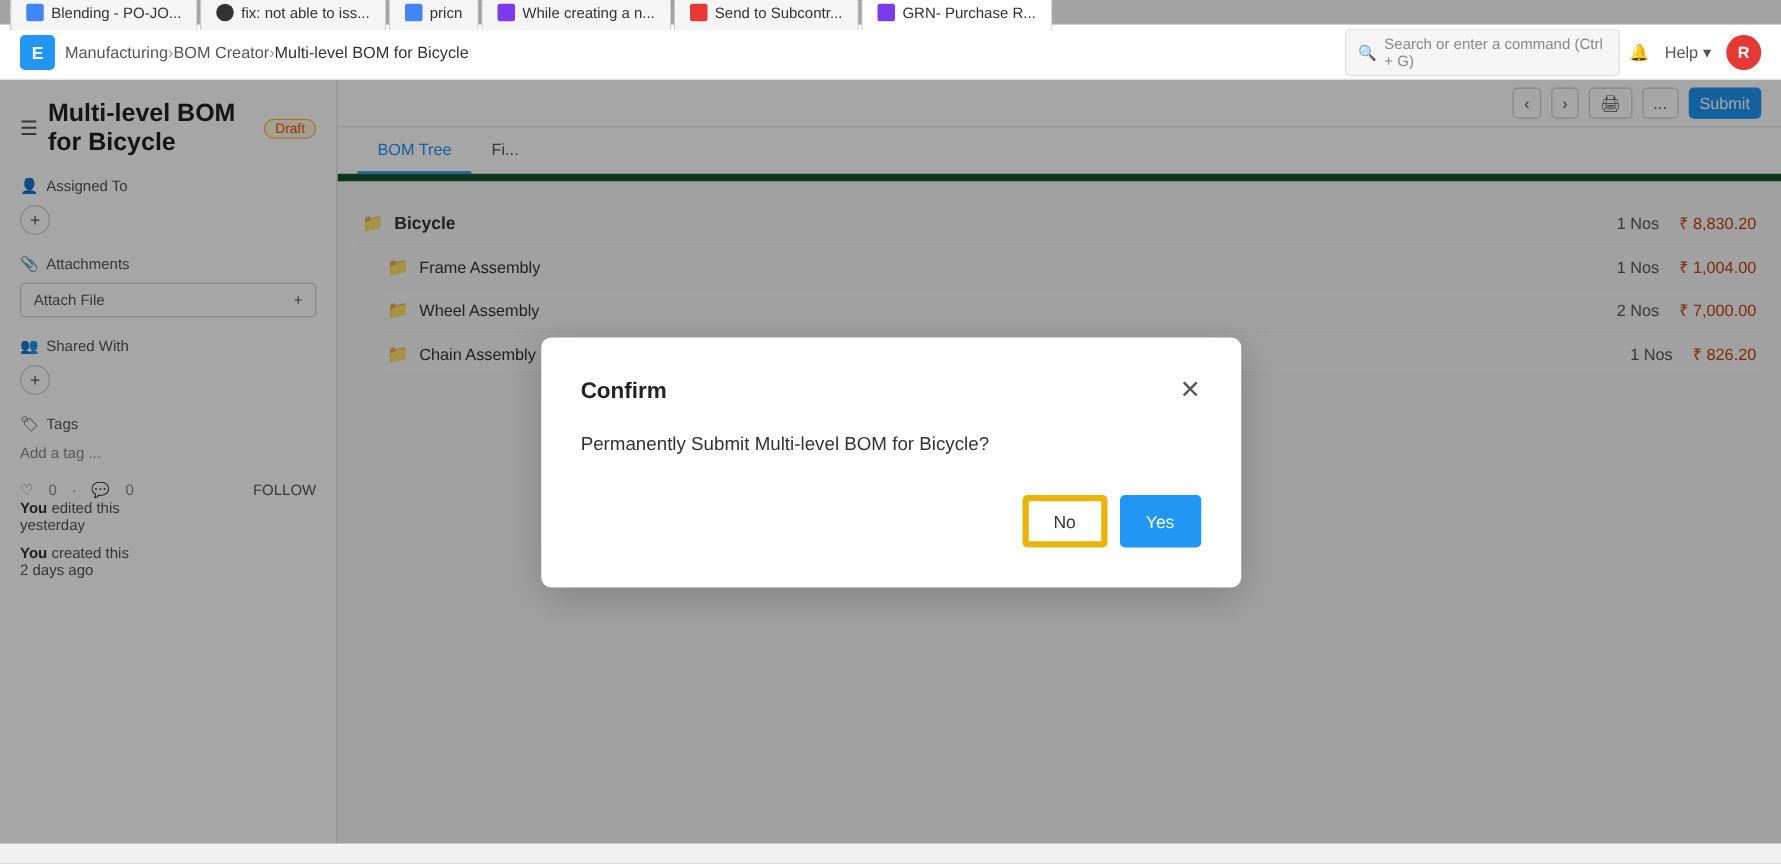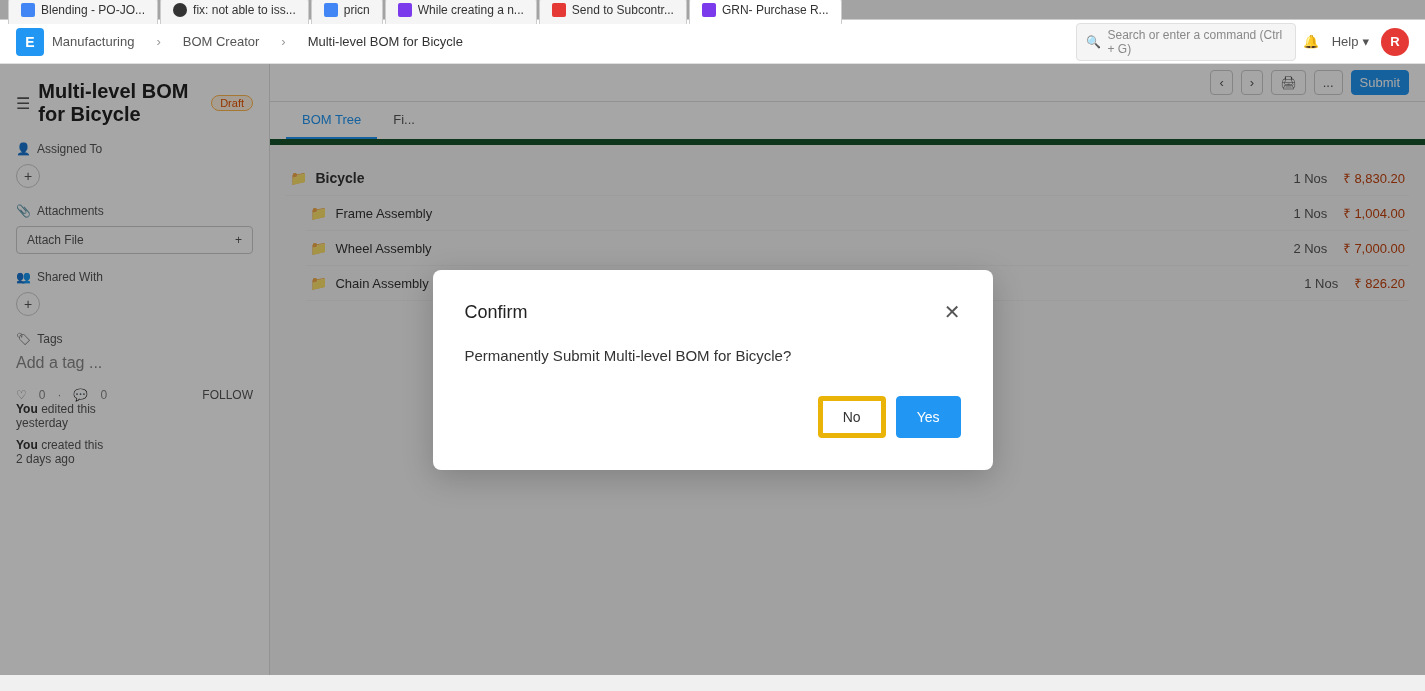--- a/index.html
+++ b/index.html
@@ -22,21 +22,21 @@
     .tab-icon.red { background: #e53935; }
     .tab-icon.purple { background: #7c3aed; }
     .tab-label { overflow: hidden; text-overflow: ellipsis; }
 
     
     .app-header {
       display: flex; align-items: center; background: #fff; height: 44px;
       border-bottom: 1px solid #e0e0e0; padding: 0 16px; gap: 8px;
     }
     .app-logo { width: 28px; height: 28px; background: #2196f3; border-radius: 4px; display: flex; align-items: center; justify-content: center; color: #fff; font-weight: bold; font-size: 14px; flex-shrink: 0; }
-    .breadcrumb { display: flex; align-items: center; gap: 22px; color: #555; font-size: 13px; }
+    .breadcrumb { display: flex; align-items: center; gap: 0; color: #555; font-size: 13px; }
     .breadcrumb-sep { color: #999; }
     .breadcrumb-current { color: #333; }
     .header-spacer { flex: 1; }
     .search-bar { display: flex; align-items: center; background: #f5f5f5; border: 1px solid #e0e0e0; border-radius: 4px; padding: 4px 10px; gap: 6px; width: 220px; font-size: 12px; color: #888; }
     .header-icons { display: flex; align-items: center; gap: 12px; }
     .bell-icon, .help-btn, .avatar { cursor: pointer; }
     .help-btn { display: flex; align-items: center; gap: 4px; font-size: 13px; color: #555; }
     .avatar { width: 28px; height: 28px; background: #e53935; border-radius: 50%; display: flex; align-items: center; justify-content: center; color: #fff; font-weight: bold; font-size: 13px; }
 
     
@@ -47,21 +47,21 @@
     .doc-title-row { display: flex; align-items: center; gap: 8px; margin-bottom: 16px; }
     .menu-icon { font-size: 16px; cursor: pointer; color: #555; }
     .doc-title { font-size: 20px; font-weight: 600; color: #222; }
     .draft-badge { background: #fff3e0; color: #e65100; border: 1px solid #ffb74d; border-radius: 10px; padding: 1px 8px; font-size: 11px; font-weight: 500; }
 
     .sidebar-section { margin-bottom: 16px; }
     .sidebar-section-title { display: flex; align-items: center; gap: 6px; color: #555; font-size: 12px; font-weight: 500; margin-bottom: 8px; }
     .add-btn { width: 24px; height: 24px; border: 1px solid #ccc; border-radius: 50%; display: flex; align-items: center; justify-content: center; cursor: pointer; color: #555; font-size: 14px; background: #fff; }
     .attach-btn { display: flex; align-items: center; justify-content: space-between; border: 1px solid #ccc; border-radius: 4px; padding: 6px 10px; font-size: 12px; color: #555; cursor: pointer; width: 100%; background: #fff; }
 
-    .tag-text { color: #888; font-size: 16px; cursor: pointer; }
+    .tag-text { color: #888; font-size: 12px; cursor: pointer; }
 
     .footer-row { display: flex; align-items: center; gap: 12px; color: #888; font-size: 12px; margin-top: 8px; }
     .follow-btn { margin-left: auto; font-size: 12px; color: #555; font-weight: 500; cursor: pointer; }
 
     .activity-log { font-size: 12px; color: #555; }
     .activity-item { margin-bottom: 8px; }
     .activity-item strong { color: #333; }
 
     
     .content-area { flex: 1; background: #f8f8f8; overflow-y: auto; }
@@ -88,21 +88,21 @@
       background: rgba(0,0,0,0.35); display: flex; align-items: center; justify-content: center;
       z-index: 100;
     }
 
     
     .modal {
       background: #fff; border-radius: 8px; box-shadow: 0 8px 32px rgba(0,0,0,0.2);
       width: 560px; padding: 32px;
     }
     .modal-header { display: flex; align-items: center; justify-content: space-between; margin-bottom: 24px; }
-    .modal-title { font-size: 18px; font-weight: 400; color: #222; }
+    .modal-title { font-size: 18px; font-weight: 700; color: #222; }
     .modal-close { cursor: pointer; font-size: 20px; color: #555; background: none; border: none; line-height: 1; }
     .modal-body { font-size: 15px; color: #333; margin-bottom: 32px; }
     .modal-footer { display: flex; justify-content: flex-end; gap: 10px; }
     .btn-no { background: #fff; border: 5px solid #eab308; border-radius: 4px; padding: 8px 20px; font-size: 14px; cursor: pointer; color: #333; margin-left: 36px; }
     .btn-yes { background: #2196f3; border: 1px solid #2196f3; border-radius: 4px; padding: 8px 20px; font-size: 14px; cursor: pointer; color: #fff; font-weight: 500; }
   </style>
 </head>
 <body>
 
 <div class="browser-tabs">

